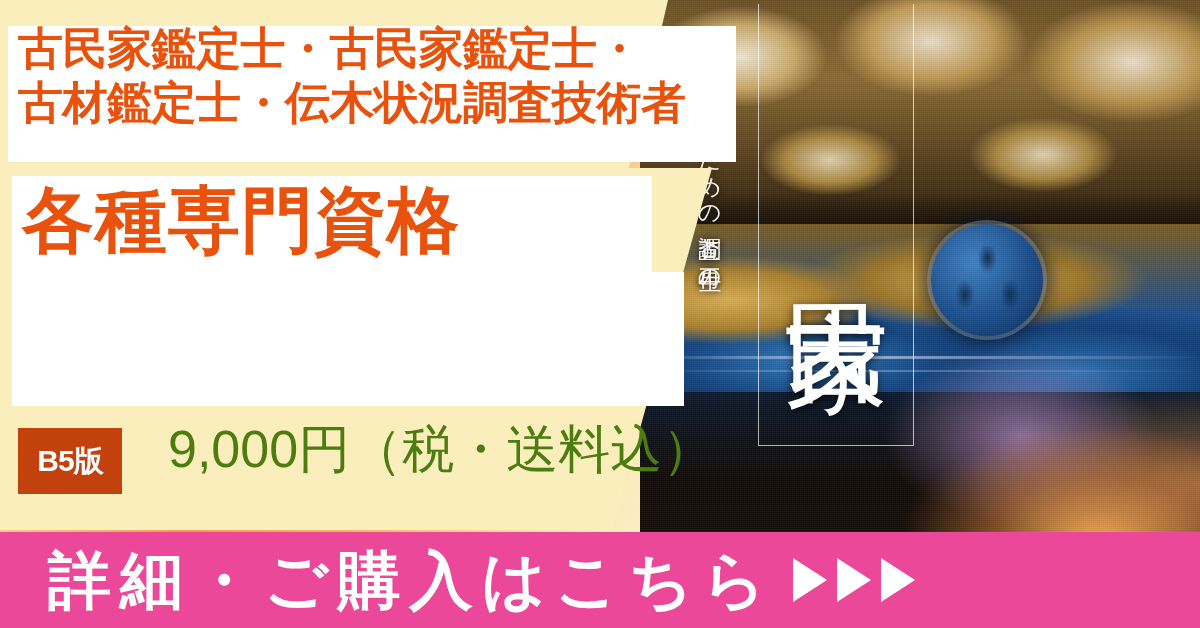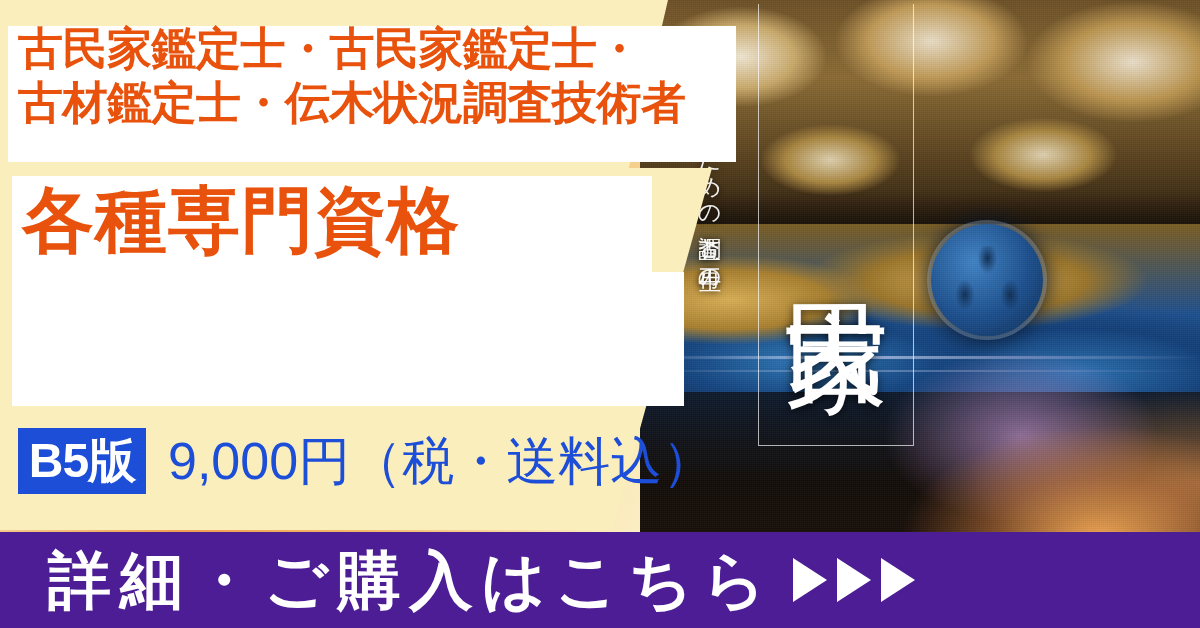--- a/index.html
+++ b/index.html
@@ -176,46 +176,46 @@
     font-weight:700;
     font-size:78px;
     line-height:1;
     letter-spacing:1px;
   }
 
   
   .badge {
     position:absolute;
     left:18px; top:428px;
-    width:128px; height:66px;
-    background:#1d4ed8;
+    width:104px; height:66px;
+    background:#c2410c;
     color:#fff;
     font-weight:700;
-    font-size:48px;
+    font-size:30px;
     line-height:66px;
     text-align:center;
     letter-spacing:-1px;
   }
   .price {
     position:absolute;
-    left:168px; top:428px;
-    color:#1d4ed8;
+    left:168px; top:416px;
+    color:#4d7c0f;
     font-size:52px;
     line-height:66px;
     letter-spacing:0px;
     white-space:nowrap;
     text-align:center;
   }
 
   
   .cta {
     position:absolute;
     left:0; top:532px;
     width:1200px; height:96px;
-    background:#4c1d95;
+    background:#ec4899;
     display:flex;
     align-items:center;
   }
   .cta-text {
     margin-left:48px;
     color:#ffffff;
     font-weight:700;
     font-size:63px;
     line-height:1;
     letter-spacing:9px;

